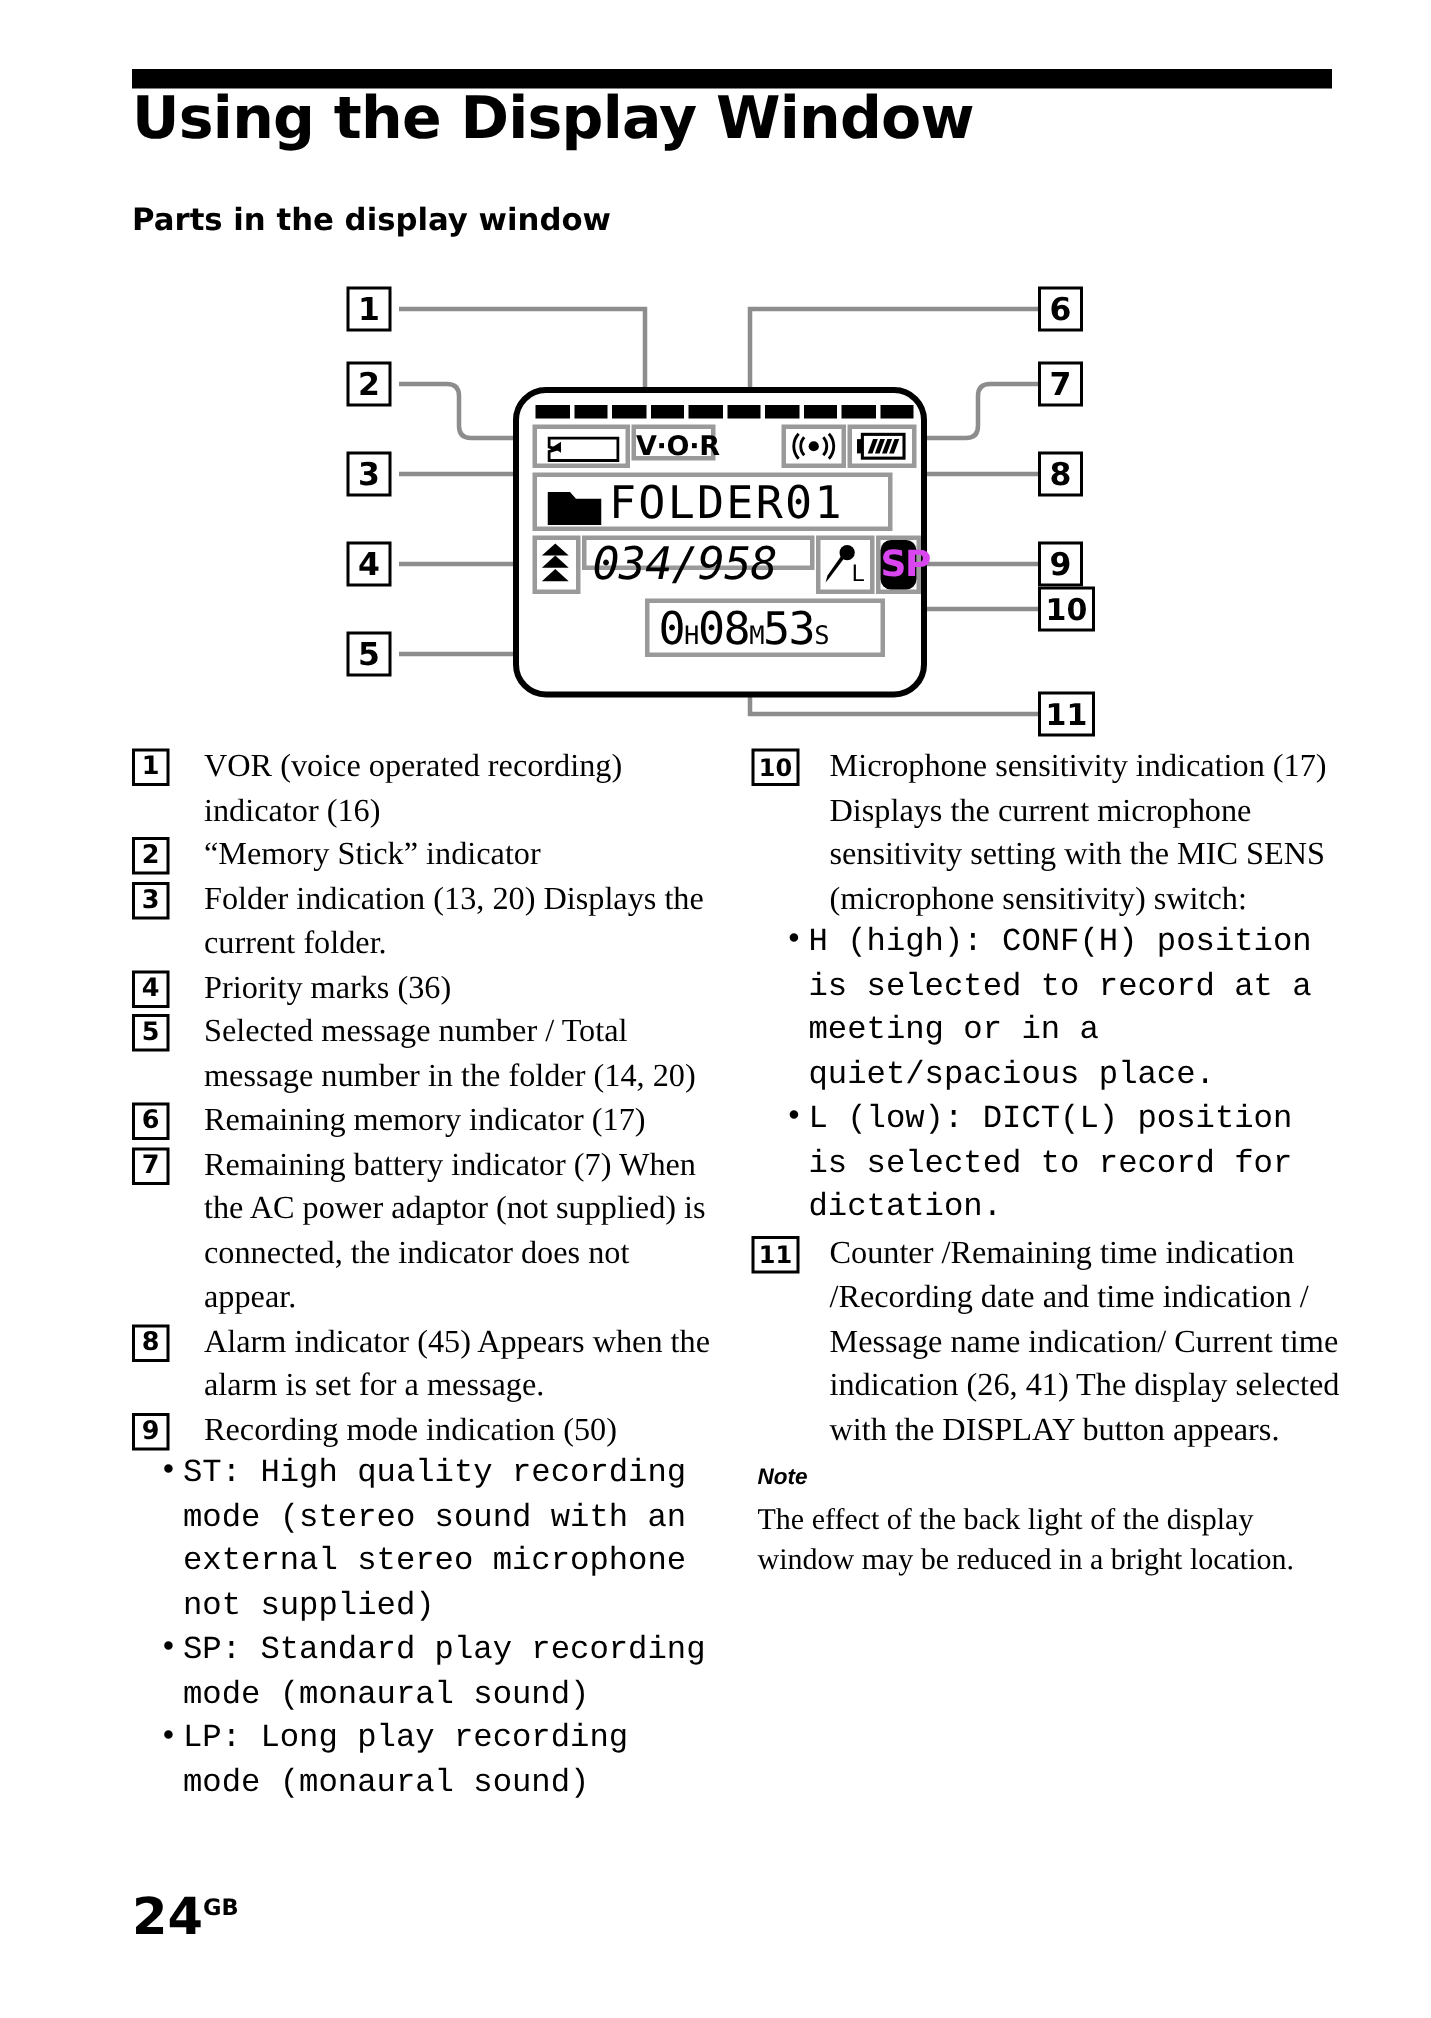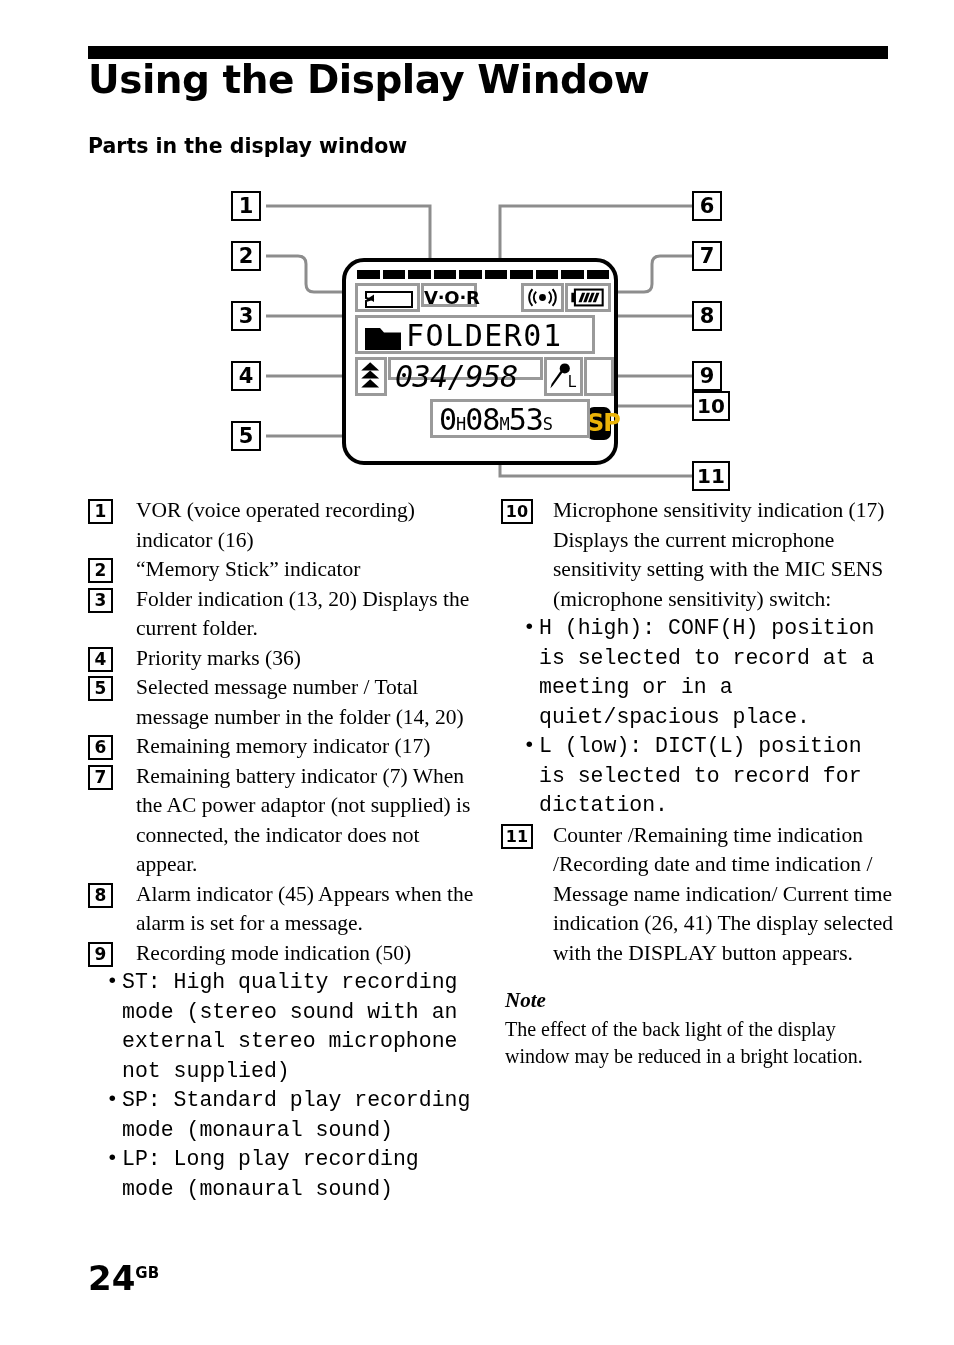--- a/index.html
+++ b/index.html
@@ -98,23 +98,23 @@
   .numbox{left:42px;top:95px;width:155px;height:23px;font-style:italic;}
   .micbox{left:198px;top:95px;width:39px;height:39px;}
   .modebox{left:238px;top:95px;width:30px;height:39px;}
   .num-txt{
     position:absolute;left:4px;top:0px;
     font-family:"DejaVu Sans Mono", monospace;
     font-size:30px;line-height:34px;letter-spacing:-0.5px;
   }
   .mode-txt{
     position:absolute;left:0;top:0;width:100%;height:100%;
-    background:#000;color:#eab308;border-radius:7px;
+    background:#000;color:#d946ef;border-radius:7px;
     font-family:"DejaVu Sans", sans-serif;font-weight:bold;font-size:24px;
-    line-height:33px;text-align:center;letter-spacing:-1px;margin-top:47px;
+    line-height:33px;text-align:center;letter-spacing:-1px;
   }
   .mic-L{
     position:absolute;right:4px;bottom:3px;
     font-family:"DejaVu Sans", sans-serif;font-size:15px;line-height:15px;
   }
 
   
   .timebox{left:84px;top:137px;width:160px;height:39px;}
   .time-txt{
     position:absolute;left:6px;top:0px;
@@ -135,22 +135,22 @@
     font-family:"DejaVu Sans", sans-serif;font-weight:bold;font-size:17px;
     line-height:21px;text-align:center;background:#fff;
   }
   .inum.w2{width:32px;font-size:16px;left:-4px;}
   .bullets{list-style:none;margin:0;padding:0 0 0 18px;font-family:Liberation Mono, monospace;}
   .bullets li{position:relative;padding-left:16px;}
   .bullets li:before{
     content:"\2022";position:absolute;left:0;top:-1px;font-size:21px;
   }
   .note-h{
-    font-family:Liberation Serif, serif;
-    font-weight:bold;font-style:italic;font-size:21px;margin-top:18px;
+    font-family:Liberation Sans, sans-serif;
+    font-weight:bold;font-style:italic;font-size:15px;margin-top:2px;
   }
   .note-b{font-size:20px;line-height:27px;}
 
   .pagenum{
     position:absolute;left:88px;top:1258px;
     font-family:"DejaVu Sans", sans-serif;font-weight:bold;font-size:34px;
   }
   .pagenum sup{font-size:15px;font-weight:bold;vertical-align:super;}
 </style>
 </head>

